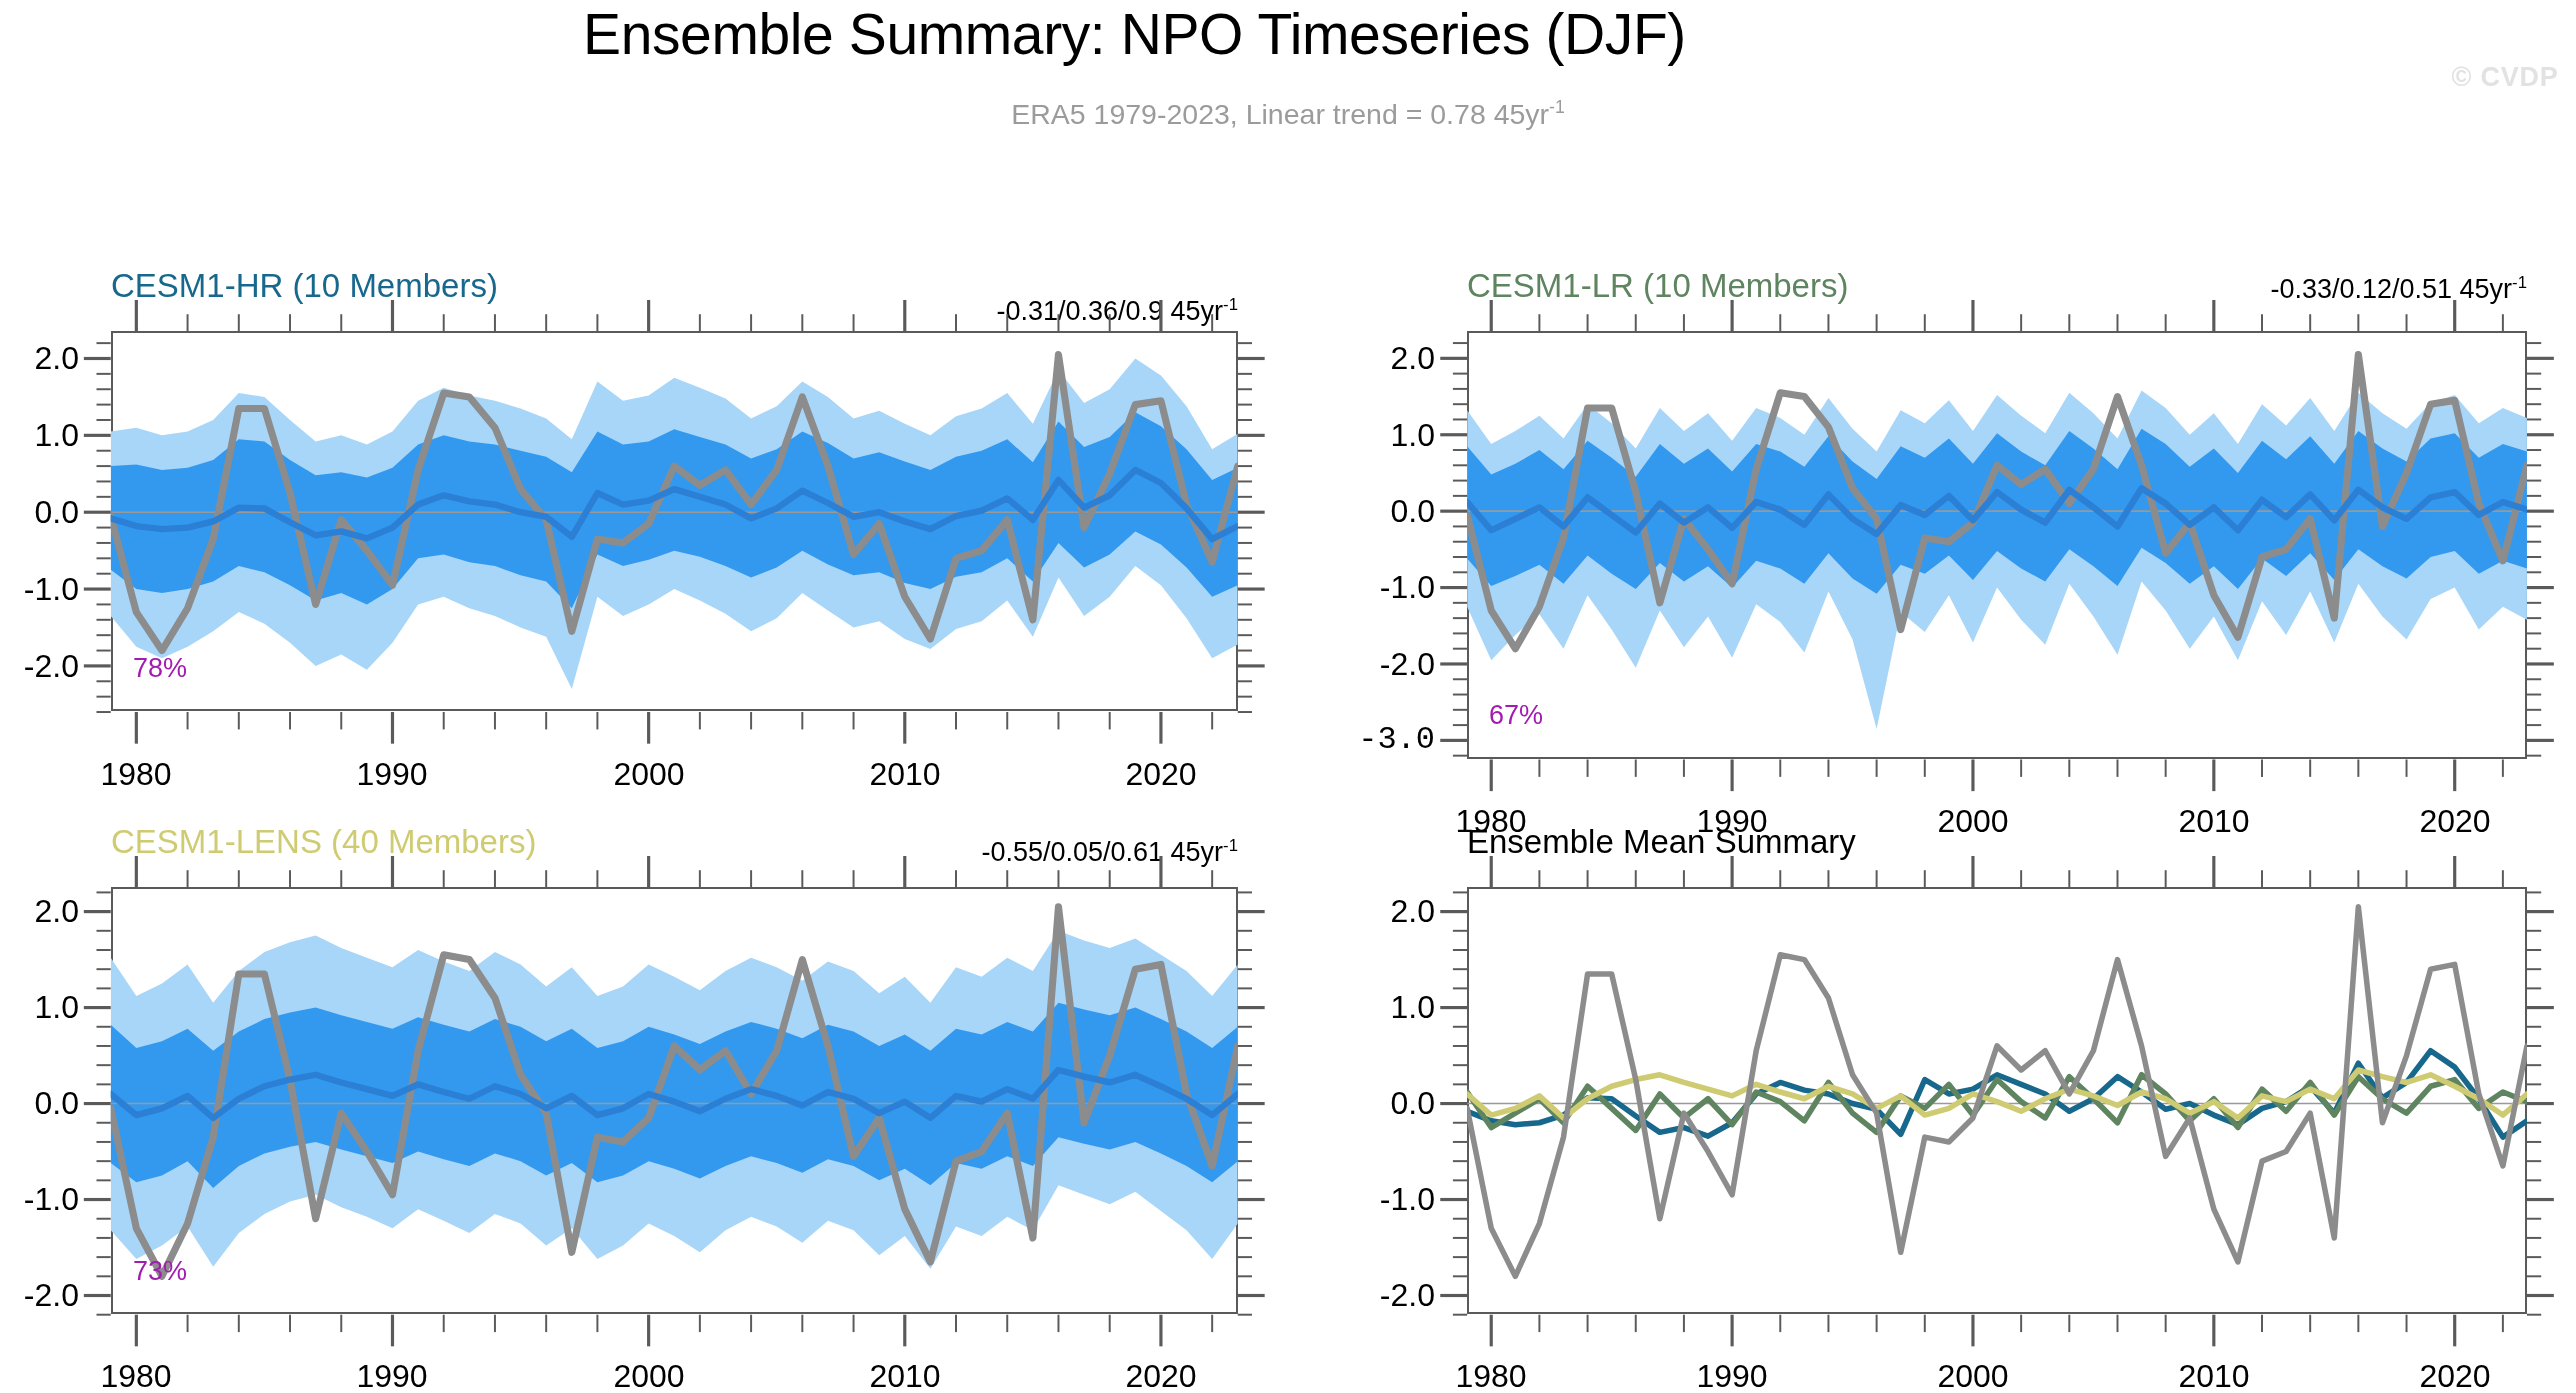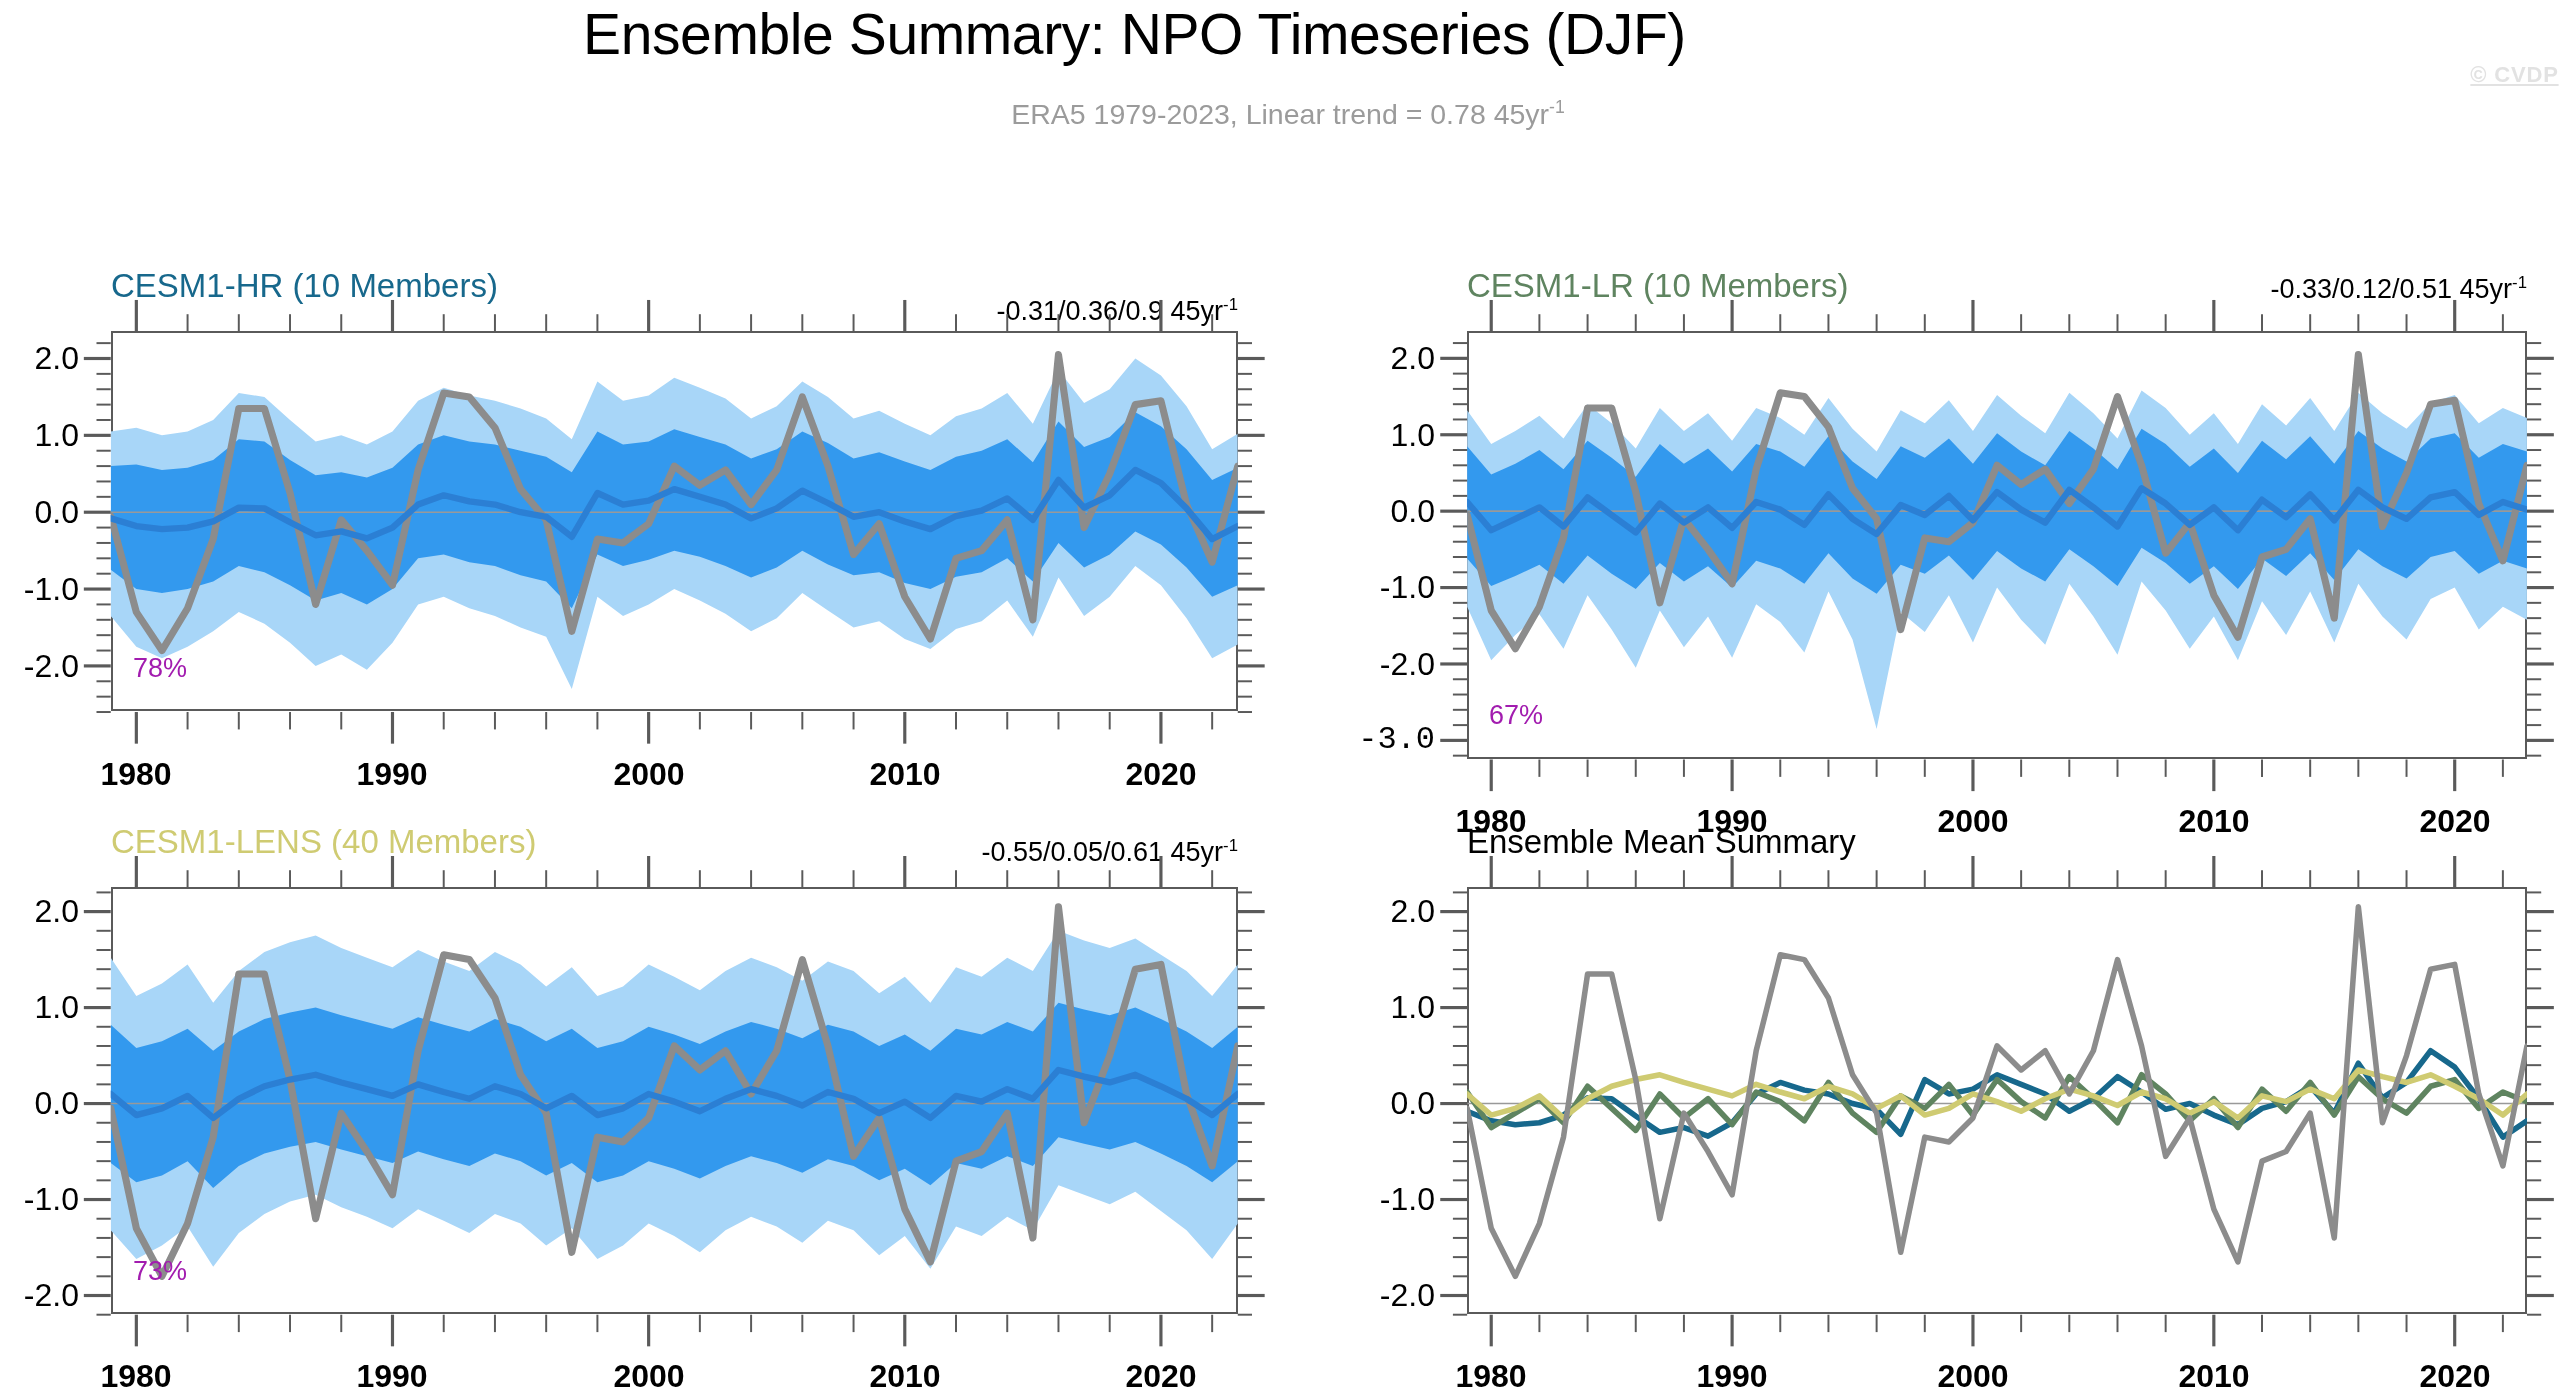--- a/index.html
+++ b/index.html
@@ -10,22 +10,22 @@
   #figure-title{
     position:absolute;left:0;top:4.7px;width:2269px;text-align:center;
     font-size:57px;color:#000;letter-spacing:-0.4px;line-height:1.05;
   }
   #figure-subtitle{
     position:absolute;left:0;top:98px;width:2576px;text-align:center;
     font-size:28.5px;color:#9b9b9b;line-height:1.05;
   }
   #figure-subtitle sup{font-size:0.62em;vertical-align:super;}
   #cvdp-watermark{
-    position:absolute;right:17.4px;top:62px;font-size:22px;font-weight:bold;
-    color:#e2e2e2;letter-spacing:0.8px;text-decoration:underline;
+    position:absolute;right:17.4px;top:62px;font-size:27px;font-weight:bold;
+    color:#e2e2e2;letter-spacing:0.8px;
   }
 
   
   .panel{position:absolute;}
   .panel-title{
     position:absolute;font-size:33px;line-height:1;white-space:nowrap;
   }
   .panel-trend{
     position:absolute;font-size:27px;line-height:1;color:#000;white-space:nowrap;
     text-align:right;
@@ -35,21 +35,21 @@
   .plotbox{position:absolute;border:2.4px solid #5a5a5a;background:#fff;box-sizing:border-box;}
   .plot-svg{position:absolute;left:0;top:0;}
 
   
   .ytick-label{
     position:absolute;font-size:32px;color:#000;text-align:right;
     line-height:1;white-space:nowrap;transform:translateY(-50%);
   }
   .xtick-label{
     position:absolute;font-size:32px;color:#000;text-align:center;
-    line-height:1;white-space:nowrap;transform:translateX(-50%);font-weight:bold;
+    line-height:1;white-space:nowrap;transform:translateX(-50%);
   }
   .pct-label{
     position:absolute;font-size:27px;color:#a21caf;line-height:1;white-space:nowrap;
   }
 </style>
 </head>
 <body>
 
 <div id="figure-title">
   <span>Ensemble Summary: NPO Timeseries (DJF)</span>

